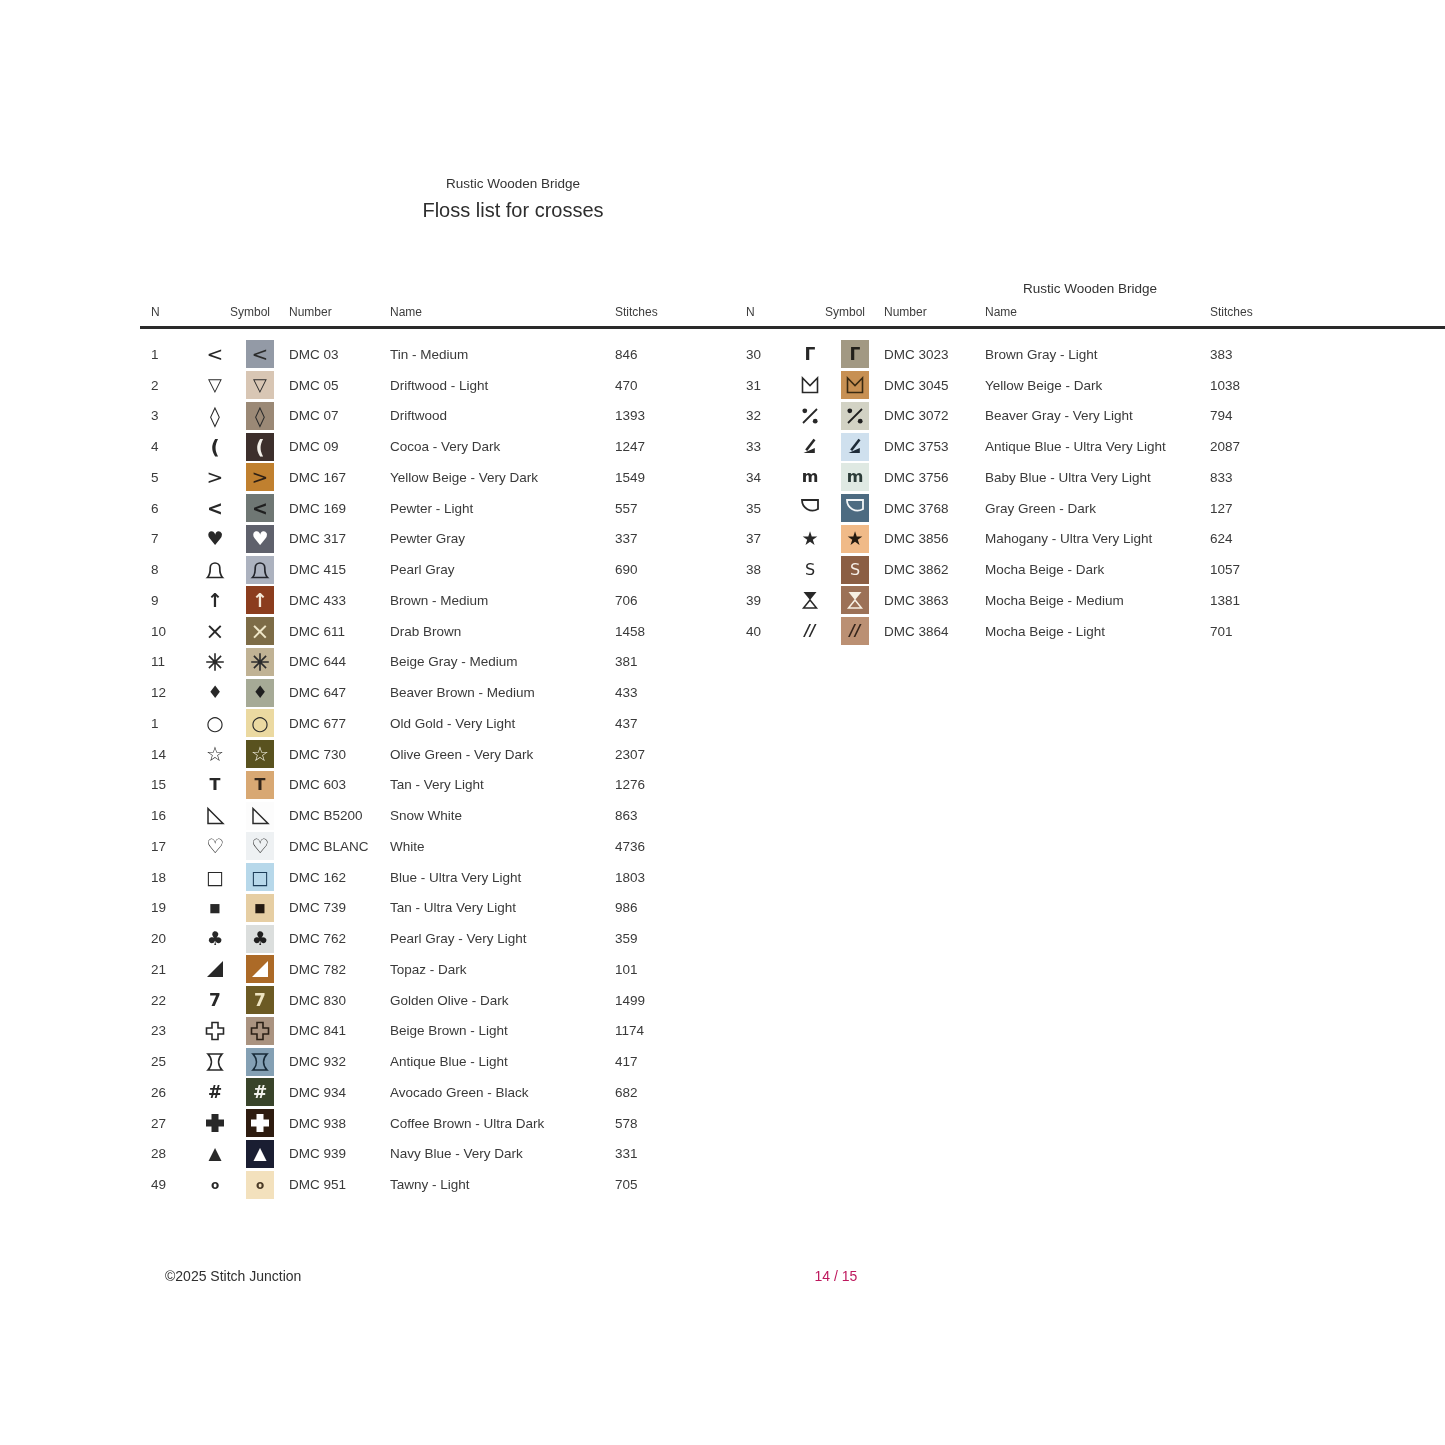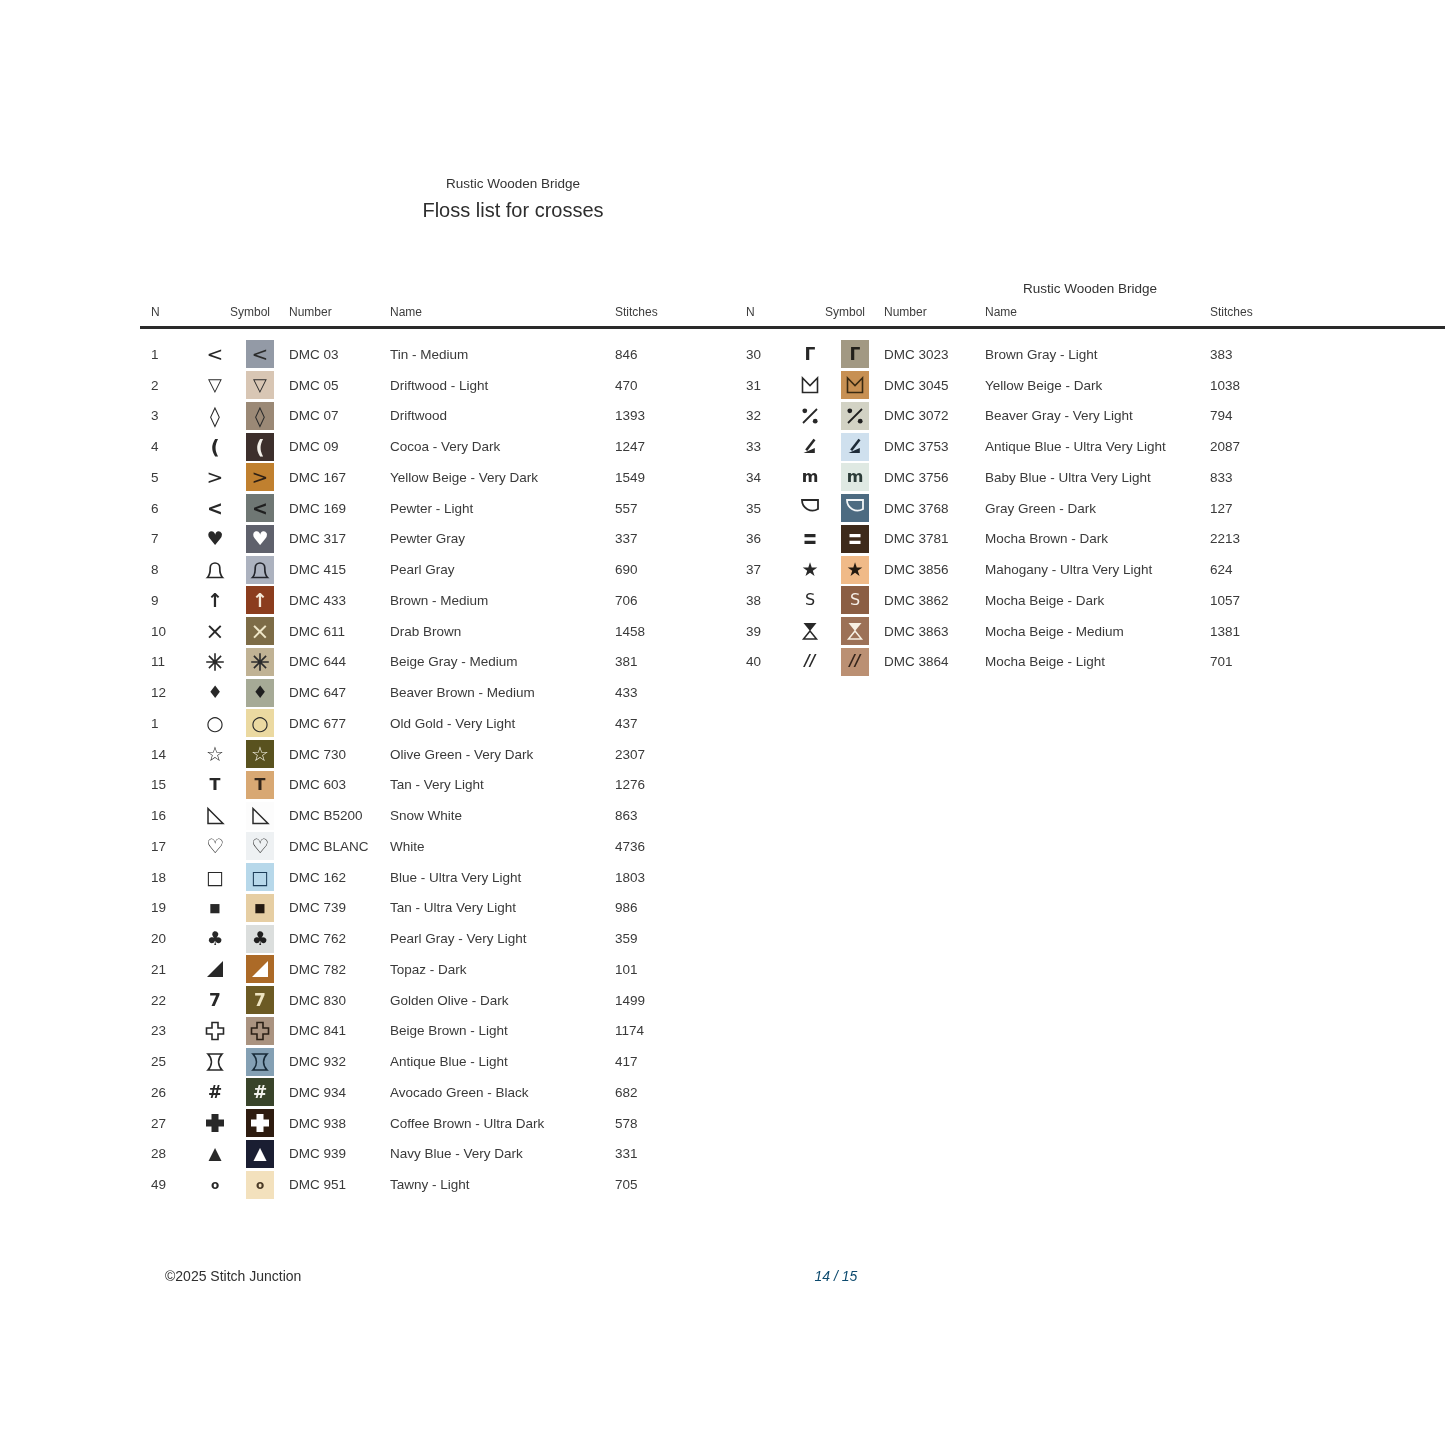--- a/index.html
+++ b/index.html
@@ -33,21 +33,21 @@
   .swatch{width:28px;height:28px;display:flex;align-items:center;justify-content:center;}
   .cell-number{padding-left:15px;font-size:13.5px;white-space:nowrap;}
   .cell-name{font-size:13.5px;white-space:nowrap;}
   .cell-stitches{font-size:13.5px;}
 
   .glyph{font-family:"DejaVu Sans",sans-serif;line-height:1;display:block;}
   svg.shape{display:block;}
 
   .footer-left{position:absolute;left:165px;top:1268px;font-size:14px;color:#2f2f2f;}
   .footer-page{position:absolute;left:796px;top:1268px;width:80px;text-align:center;
-               font-size:14px;color:#0c4a6e;font-style:italic;}
+               font-size:14px;color:#be185d;}
 </style>
 </head>
 <body>
 
 <div class="page">
 
   <div class="titles">
     <div class="title-small">Rustic Wooden Bridge</div>
     <div class="title-main">Floss list for crosses</div>
   </div>
@@ -597,38 +597,20 @@
               <svg class="shape" width="24" height="24" viewBox="0 0 24 24">
                 <path d="M4 4H20V13A10.5 10.5 0 0 1 4 4Z" fill="none" stroke="#f2f5f7" stroke-width="1.8"></path>
               </svg>
             </div>
           </div>
           <div class="cell-number">DMC 3768</div>
           <div class="cell-name">Gray Green - Dark</div>
           <div class="cell-stitches">127</div>
         </div>
         <div class="row">
-          <div class="cell-n">36</div>
-          <div class="cell-sym">
-            <svg class="shape" width="24" height="24" viewBox="0 0 24 24">
-              <path d="M6.5 7H17.5V10.2H6.5Z M6.5 13.8H17.5V17H6.5Z" fill="#282828"></path>
-            </svg>
-          </div>
-          <div class="cell-sym">
-            <div class="swatch" style="background: rgb(62, 42, 26);">
-              <svg class="shape" width="24" height="24" viewBox="0 0 24 24">
-                <path d="M6.5 7H17.5V10.2H6.5Z M6.5 13.8H17.5V17H6.5Z" fill="#ffffff"></path>
-              </svg>
-            </div>
-          </div>
-          <div class="cell-number">DMC 3781</div>
-          <div class="cell-name">Mocha Brown - Dark</div>
-          <div class="cell-stitches">2213</div>
-        </div>
-        <div class="row">
           <div class="cell-n">37</div>
           <div class="cell-sym">
             <span class="glyph" style="color: rgb(40, 40, 40); font-size: 19px;">★</span>
           </div>
           <div class="cell-sym">
             <div class="swatch" style="background: rgb(240, 186, 136);">
               <span class="glyph" style="color: rgb(36, 26, 16); font-size: 19px;">★</span>
             </div>
           </div>
           <div class="cell-number">DMC 3856</div>

